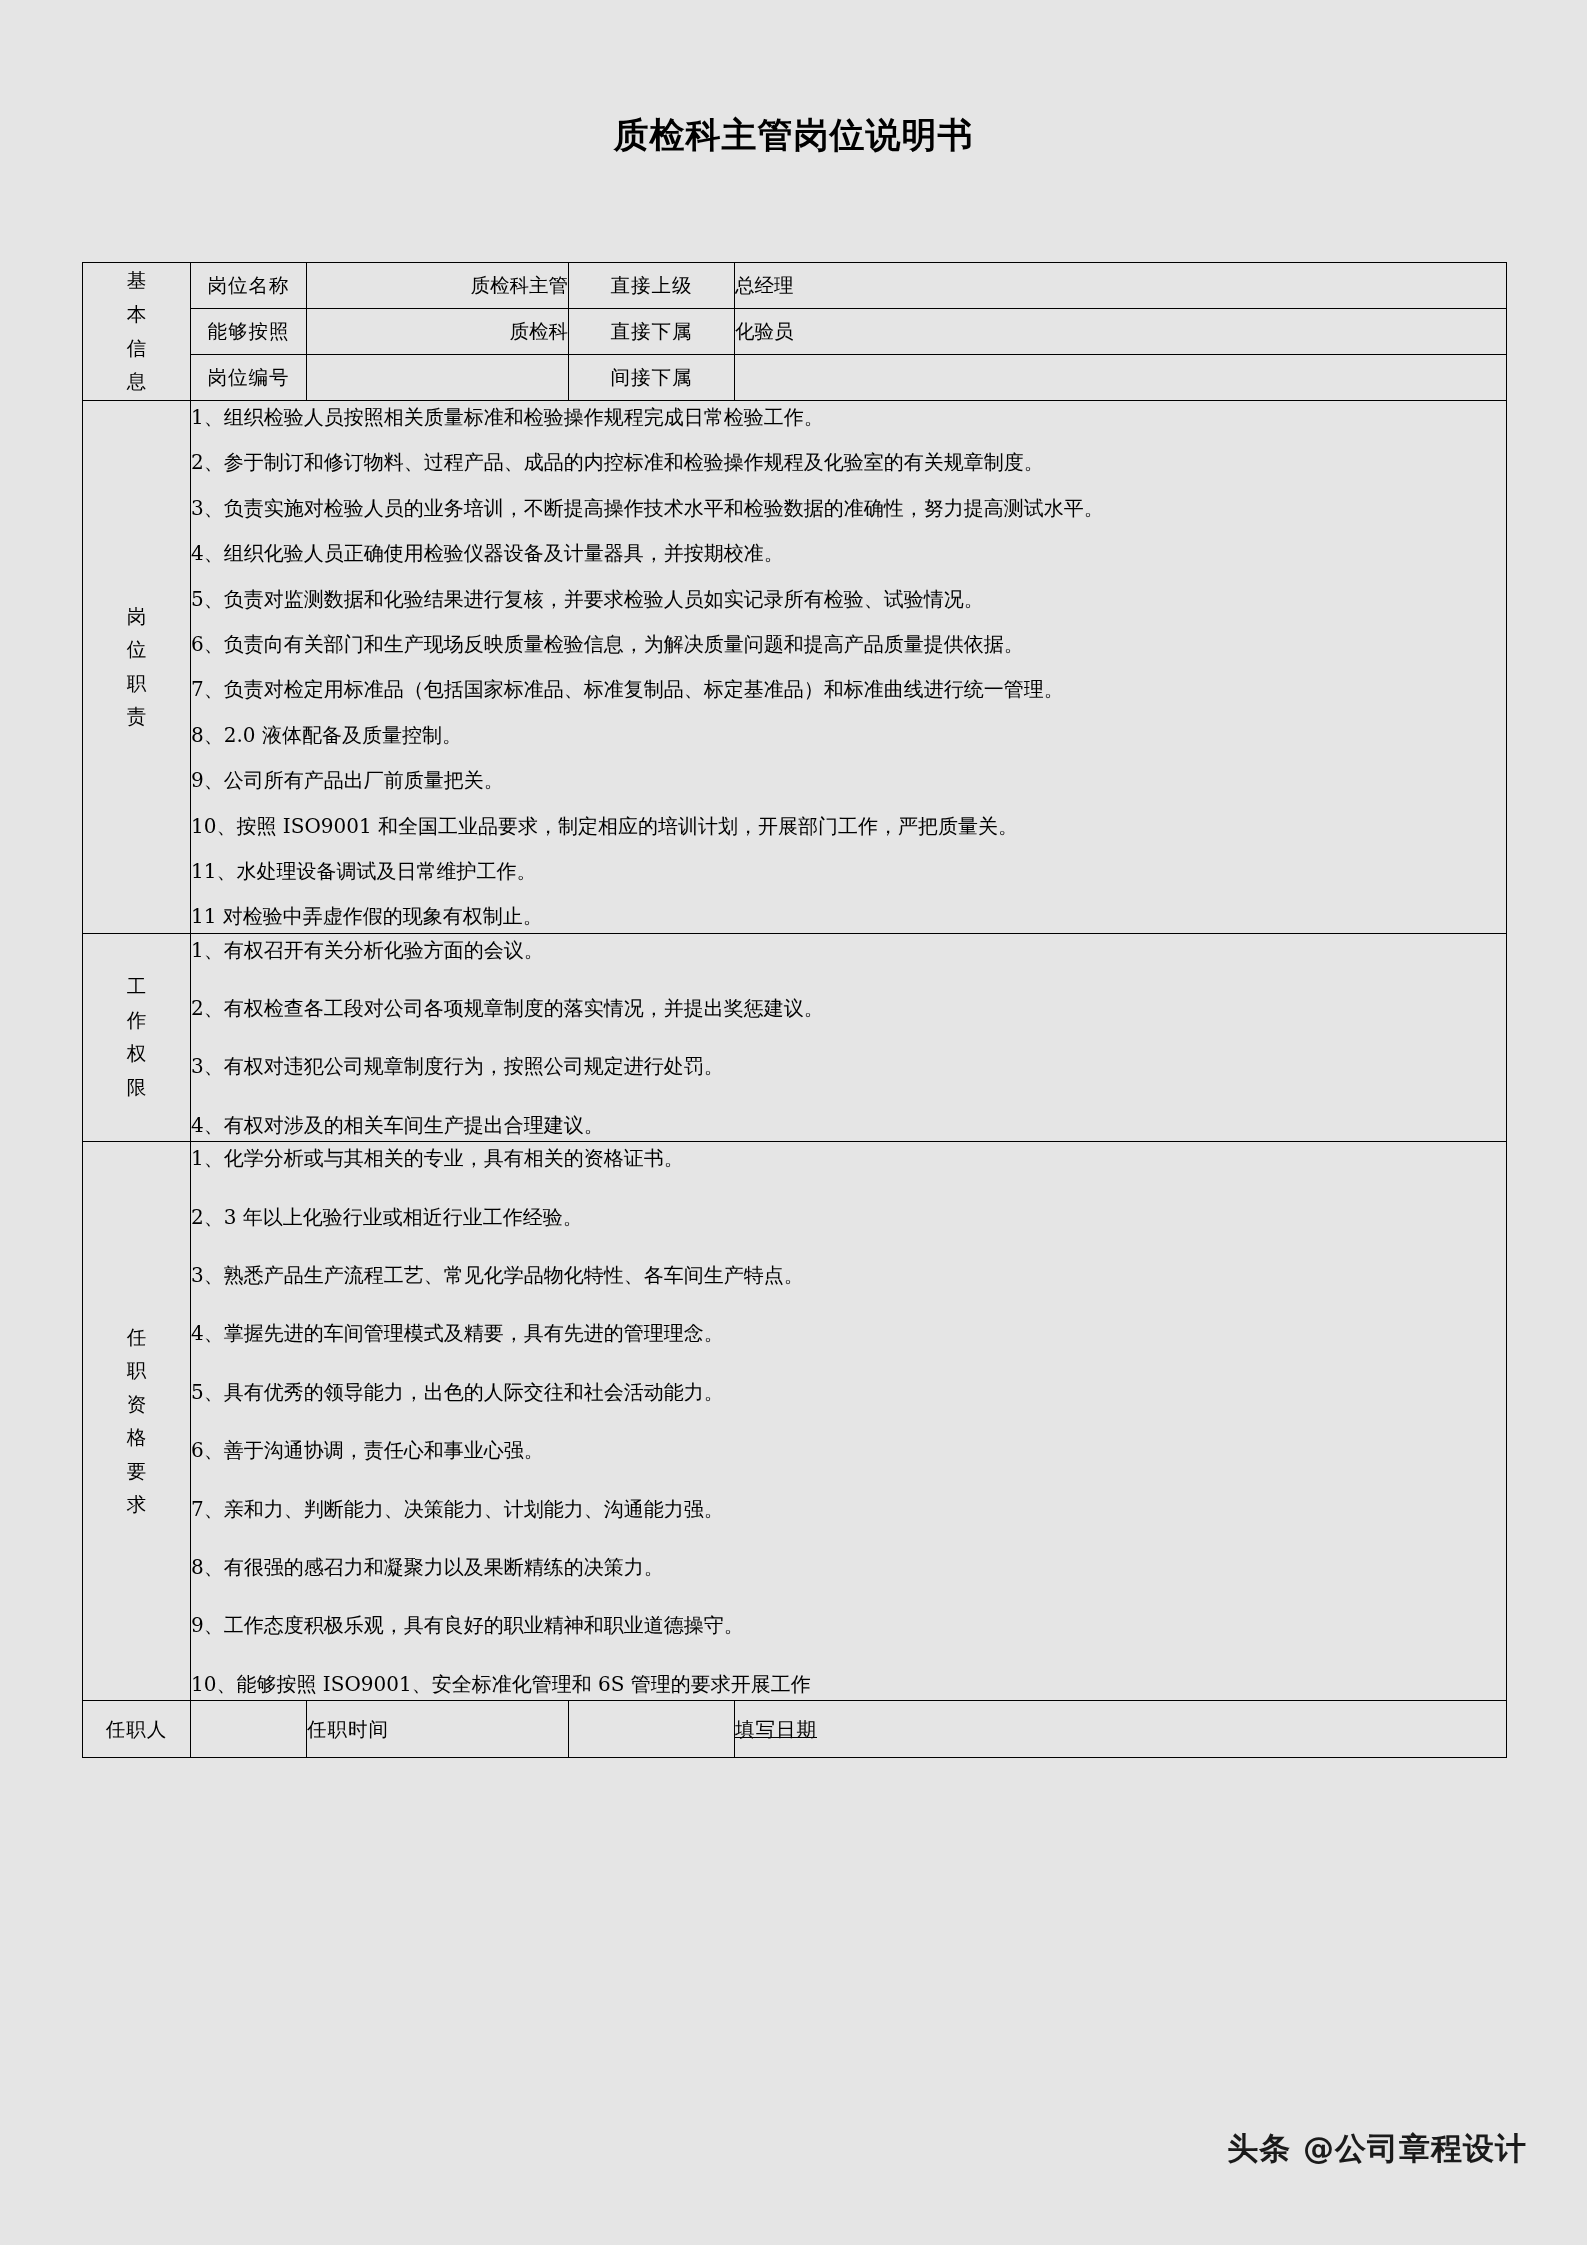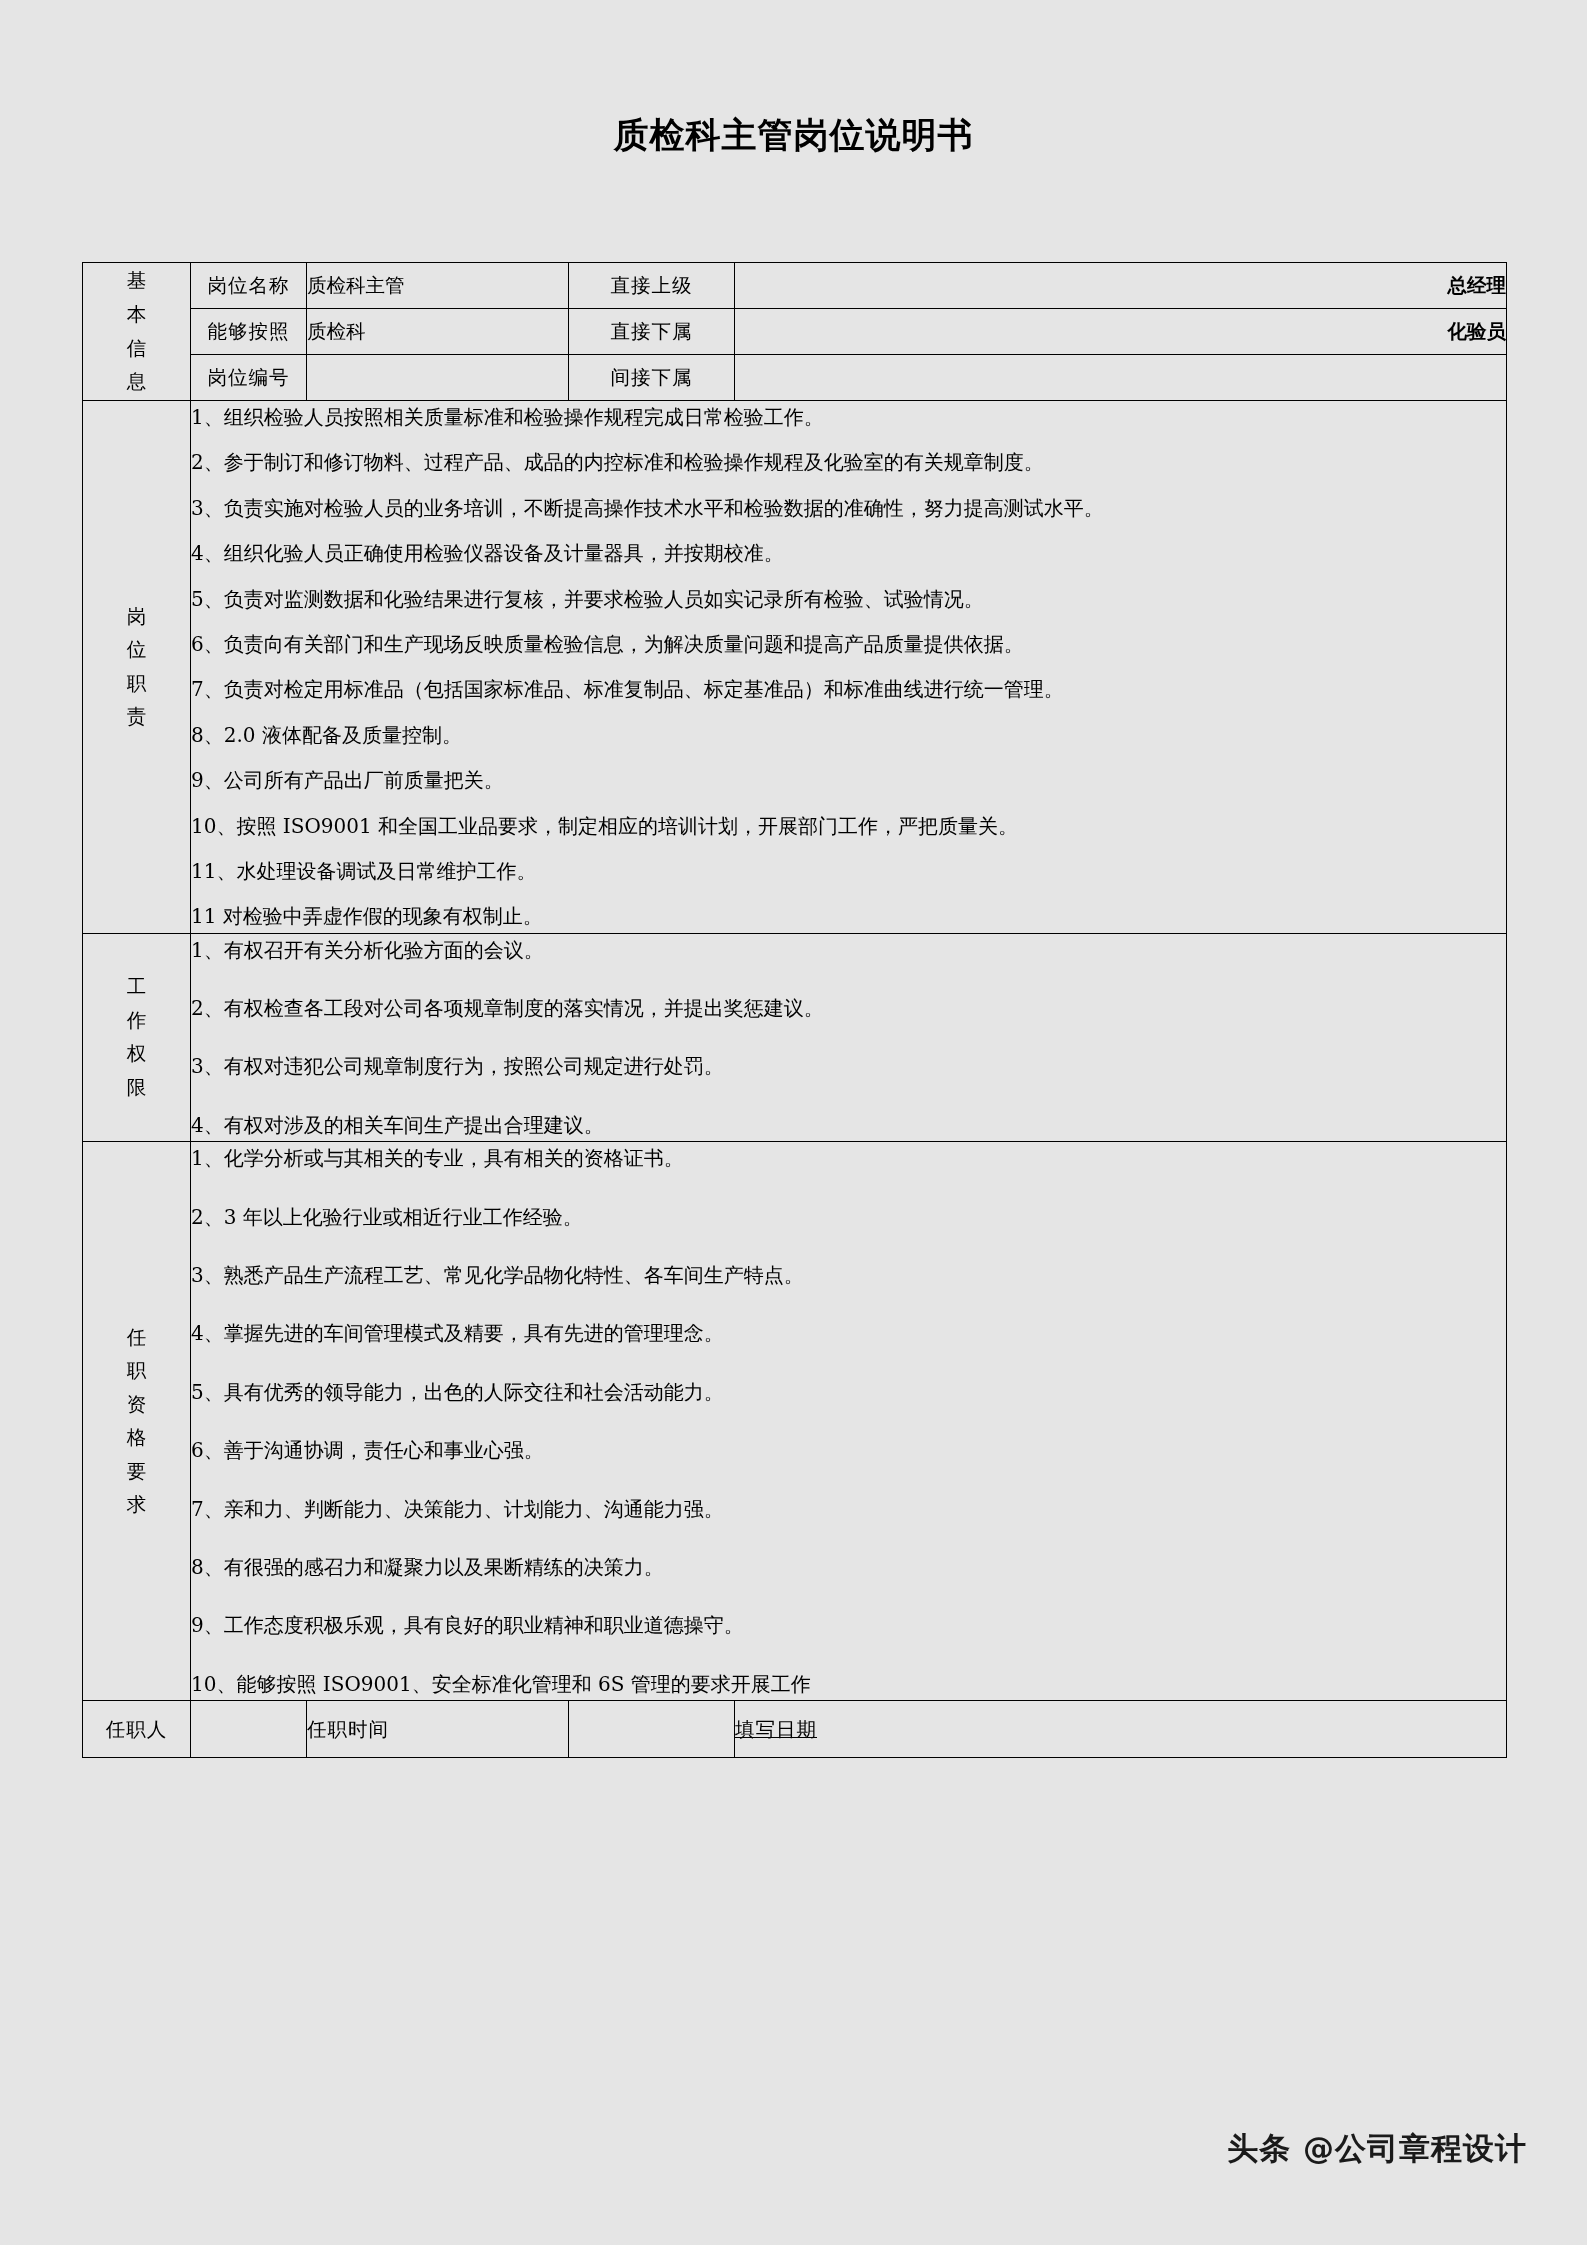--- a/index.html
+++ b/index.html
@@ -69,30 +69,29 @@
 
   
   .bi-key {
     width: 116px;
     text-align: center;
     height: 44px;
     letter-spacing: 1px;
   }
   .bi-val-wide {
     width: 262px;
-    text-align: left;
+    text-align: right;
   }
   .bi-key2 {
     width: 166px;
     text-align: center;
     letter-spacing: 1px;
   }
   .bi-val-last {
-    text-align: right;
-    font-weight: bold;
+    text-align: left;
   }
   tr.bi-row td { height: 45px; }
 
   
   .content-cell {
     padding: 14px 14px 14px 16px;
     margin-top: 48px;
   }
   .content-cell .item {
     font-size: 20px;

